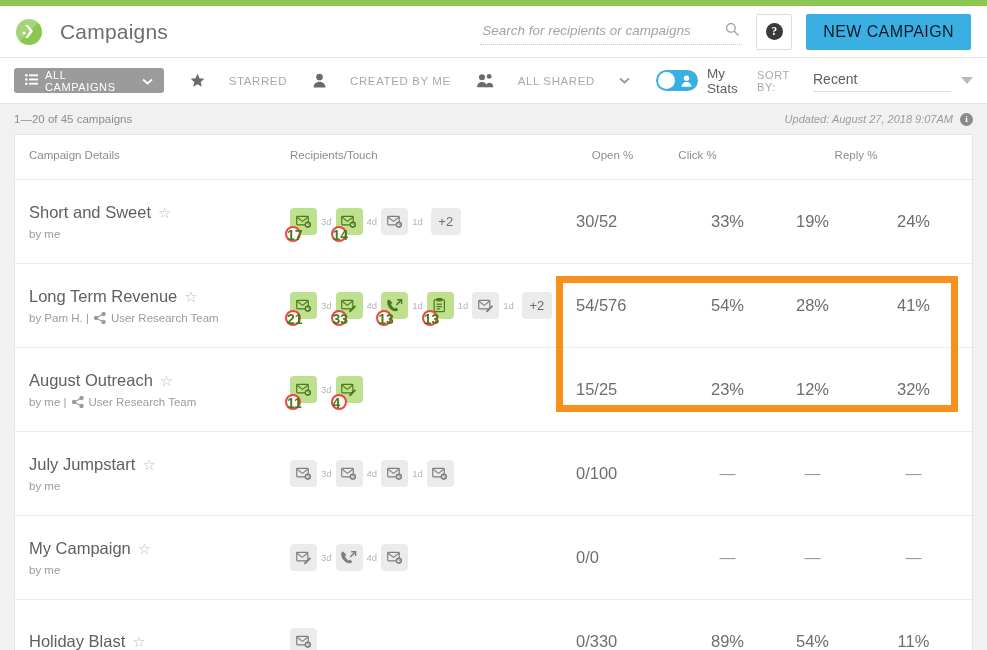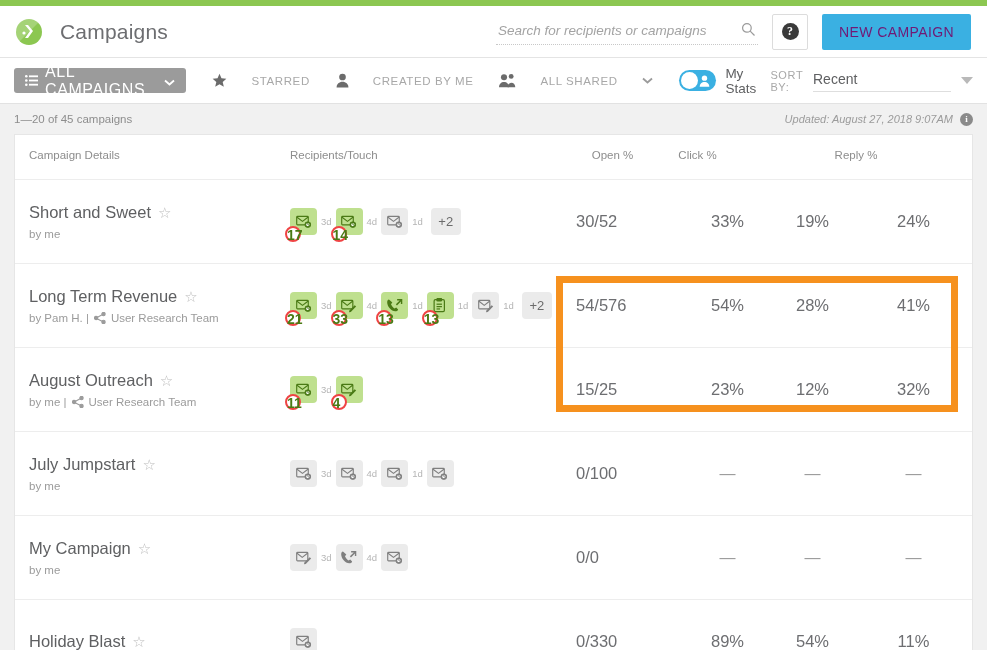--- a/index.html
+++ b/index.html
@@ -45,34 +45,34 @@
     width: 36px; height: 36px; border: 1px solid #dcdcdc; background: #fff;
     border-radius: 2px; display: flex; align-items: center; justify-content: center;
     cursor: pointer;
   }
   .help-glyph {
     width: 17px; height: 17px; border-radius: 50%; background: #3a3a3a;
     color: #fff; font-size: 12px; font-weight: bold; line-height: 17px;
     text-align: center; font-family: "Liberation Serif", serif;
   }
   .new-campaign {
-    background: #3ab0e2; color: #701a75; border: 0; border-radius: 2px;
-    height: 36px; padding: 0 17px; font-size: 14px; letter-spacing: .4px;
+    background: #3ab0e2; color: #0f172a; border: 0; border-radius: 2px;
+    height: 36px; padding: 0 17px; font-size: 16px; letter-spacing: .4px;
     font-family: "Liberation Sans", sans-serif; cursor: pointer;
   }
 
   
   .toolbar {
     height: 46px; background: #ffffff; display: flex; align-items: center;
     padding: 0 14px; border-bottom: 1px solid #e2e2e2;
   }
   .pill {
     display: flex; align-items: center; gap: 7px;
     background: #9b9b9b; color: #fff; border-radius: 3px;
-    height: 25px; padding: 0 11px; font-size: 16px; letter-spacing: .6px;
+    height: 25px; padding: 0 11px; font-size: 11px; letter-spacing: .6px;
     cursor: pointer;
   }
   .filter {
     display: flex; align-items: center; gap: 24px;
     color: #a8a8a8; font-size: 11.5px; letter-spacing: .6px;
     margin-left: 26px; cursor: pointer; white-space: nowrap;
   }
   .filter .ic { color: #6b6b6b; display: flex; align-items: center; }
   .toggle-wrap { display: flex; align-items: center; gap: 9px; margin-left: 26px; cursor: pointer; }
   .toggle {

